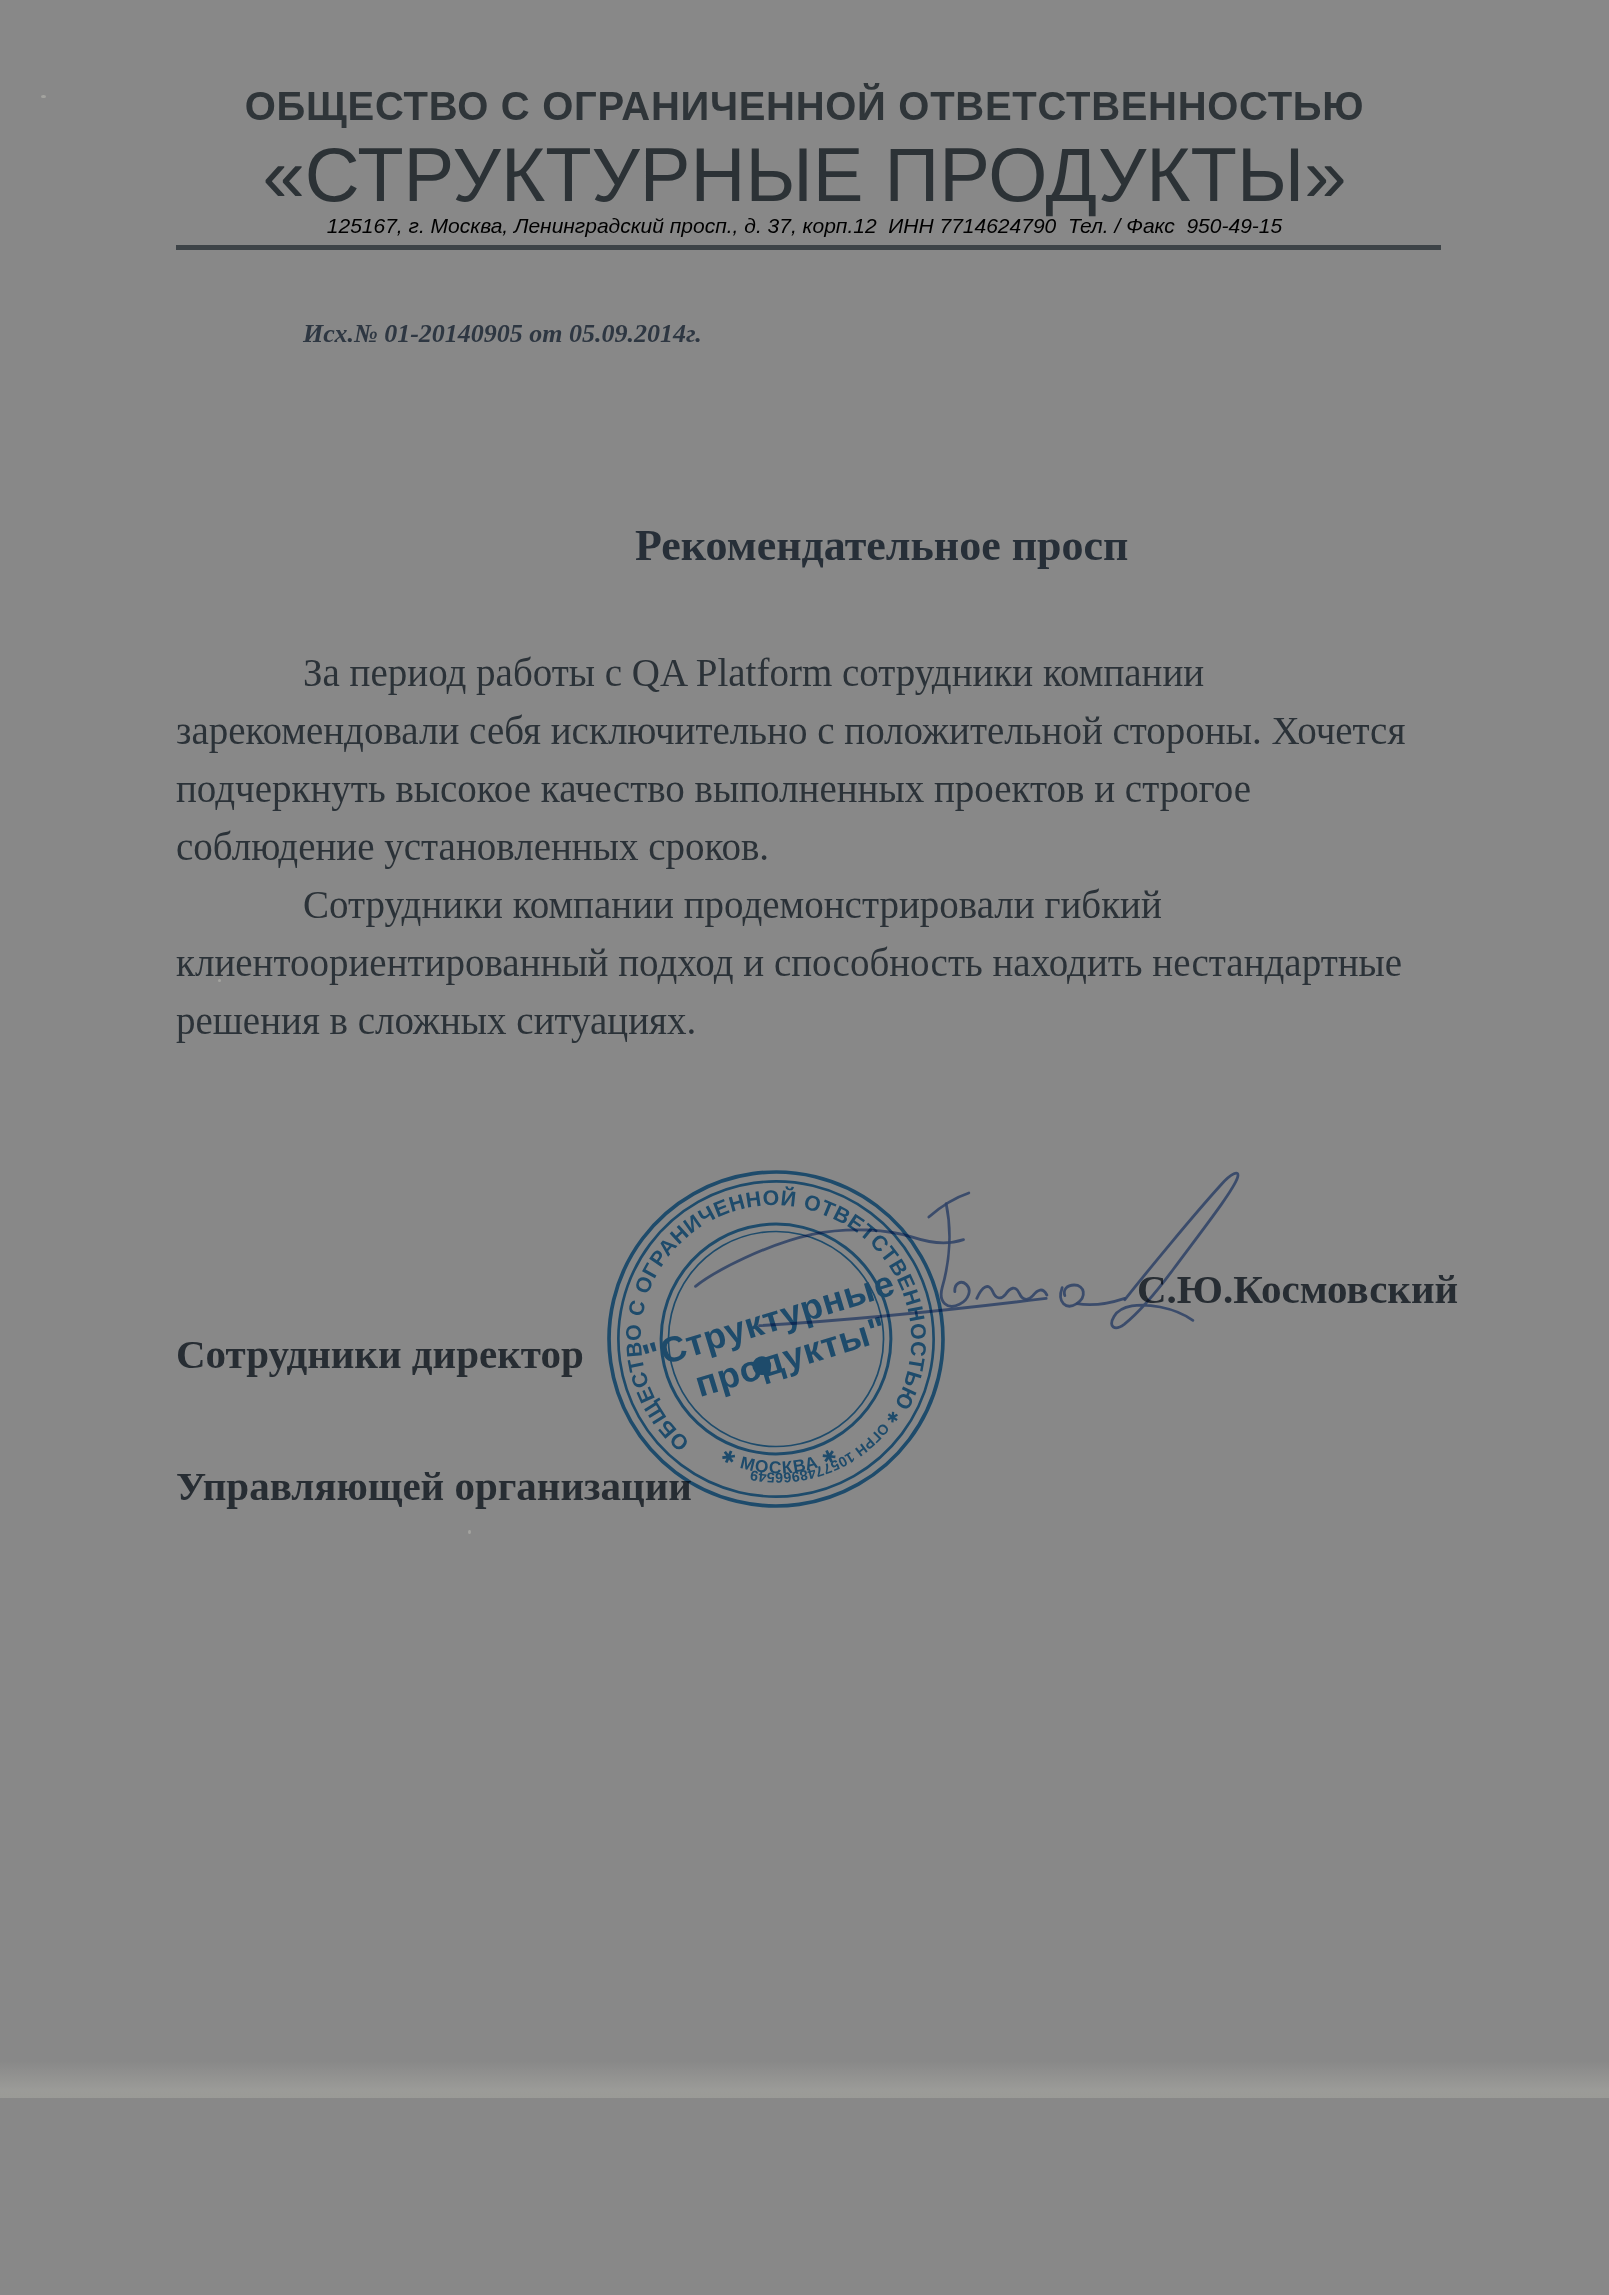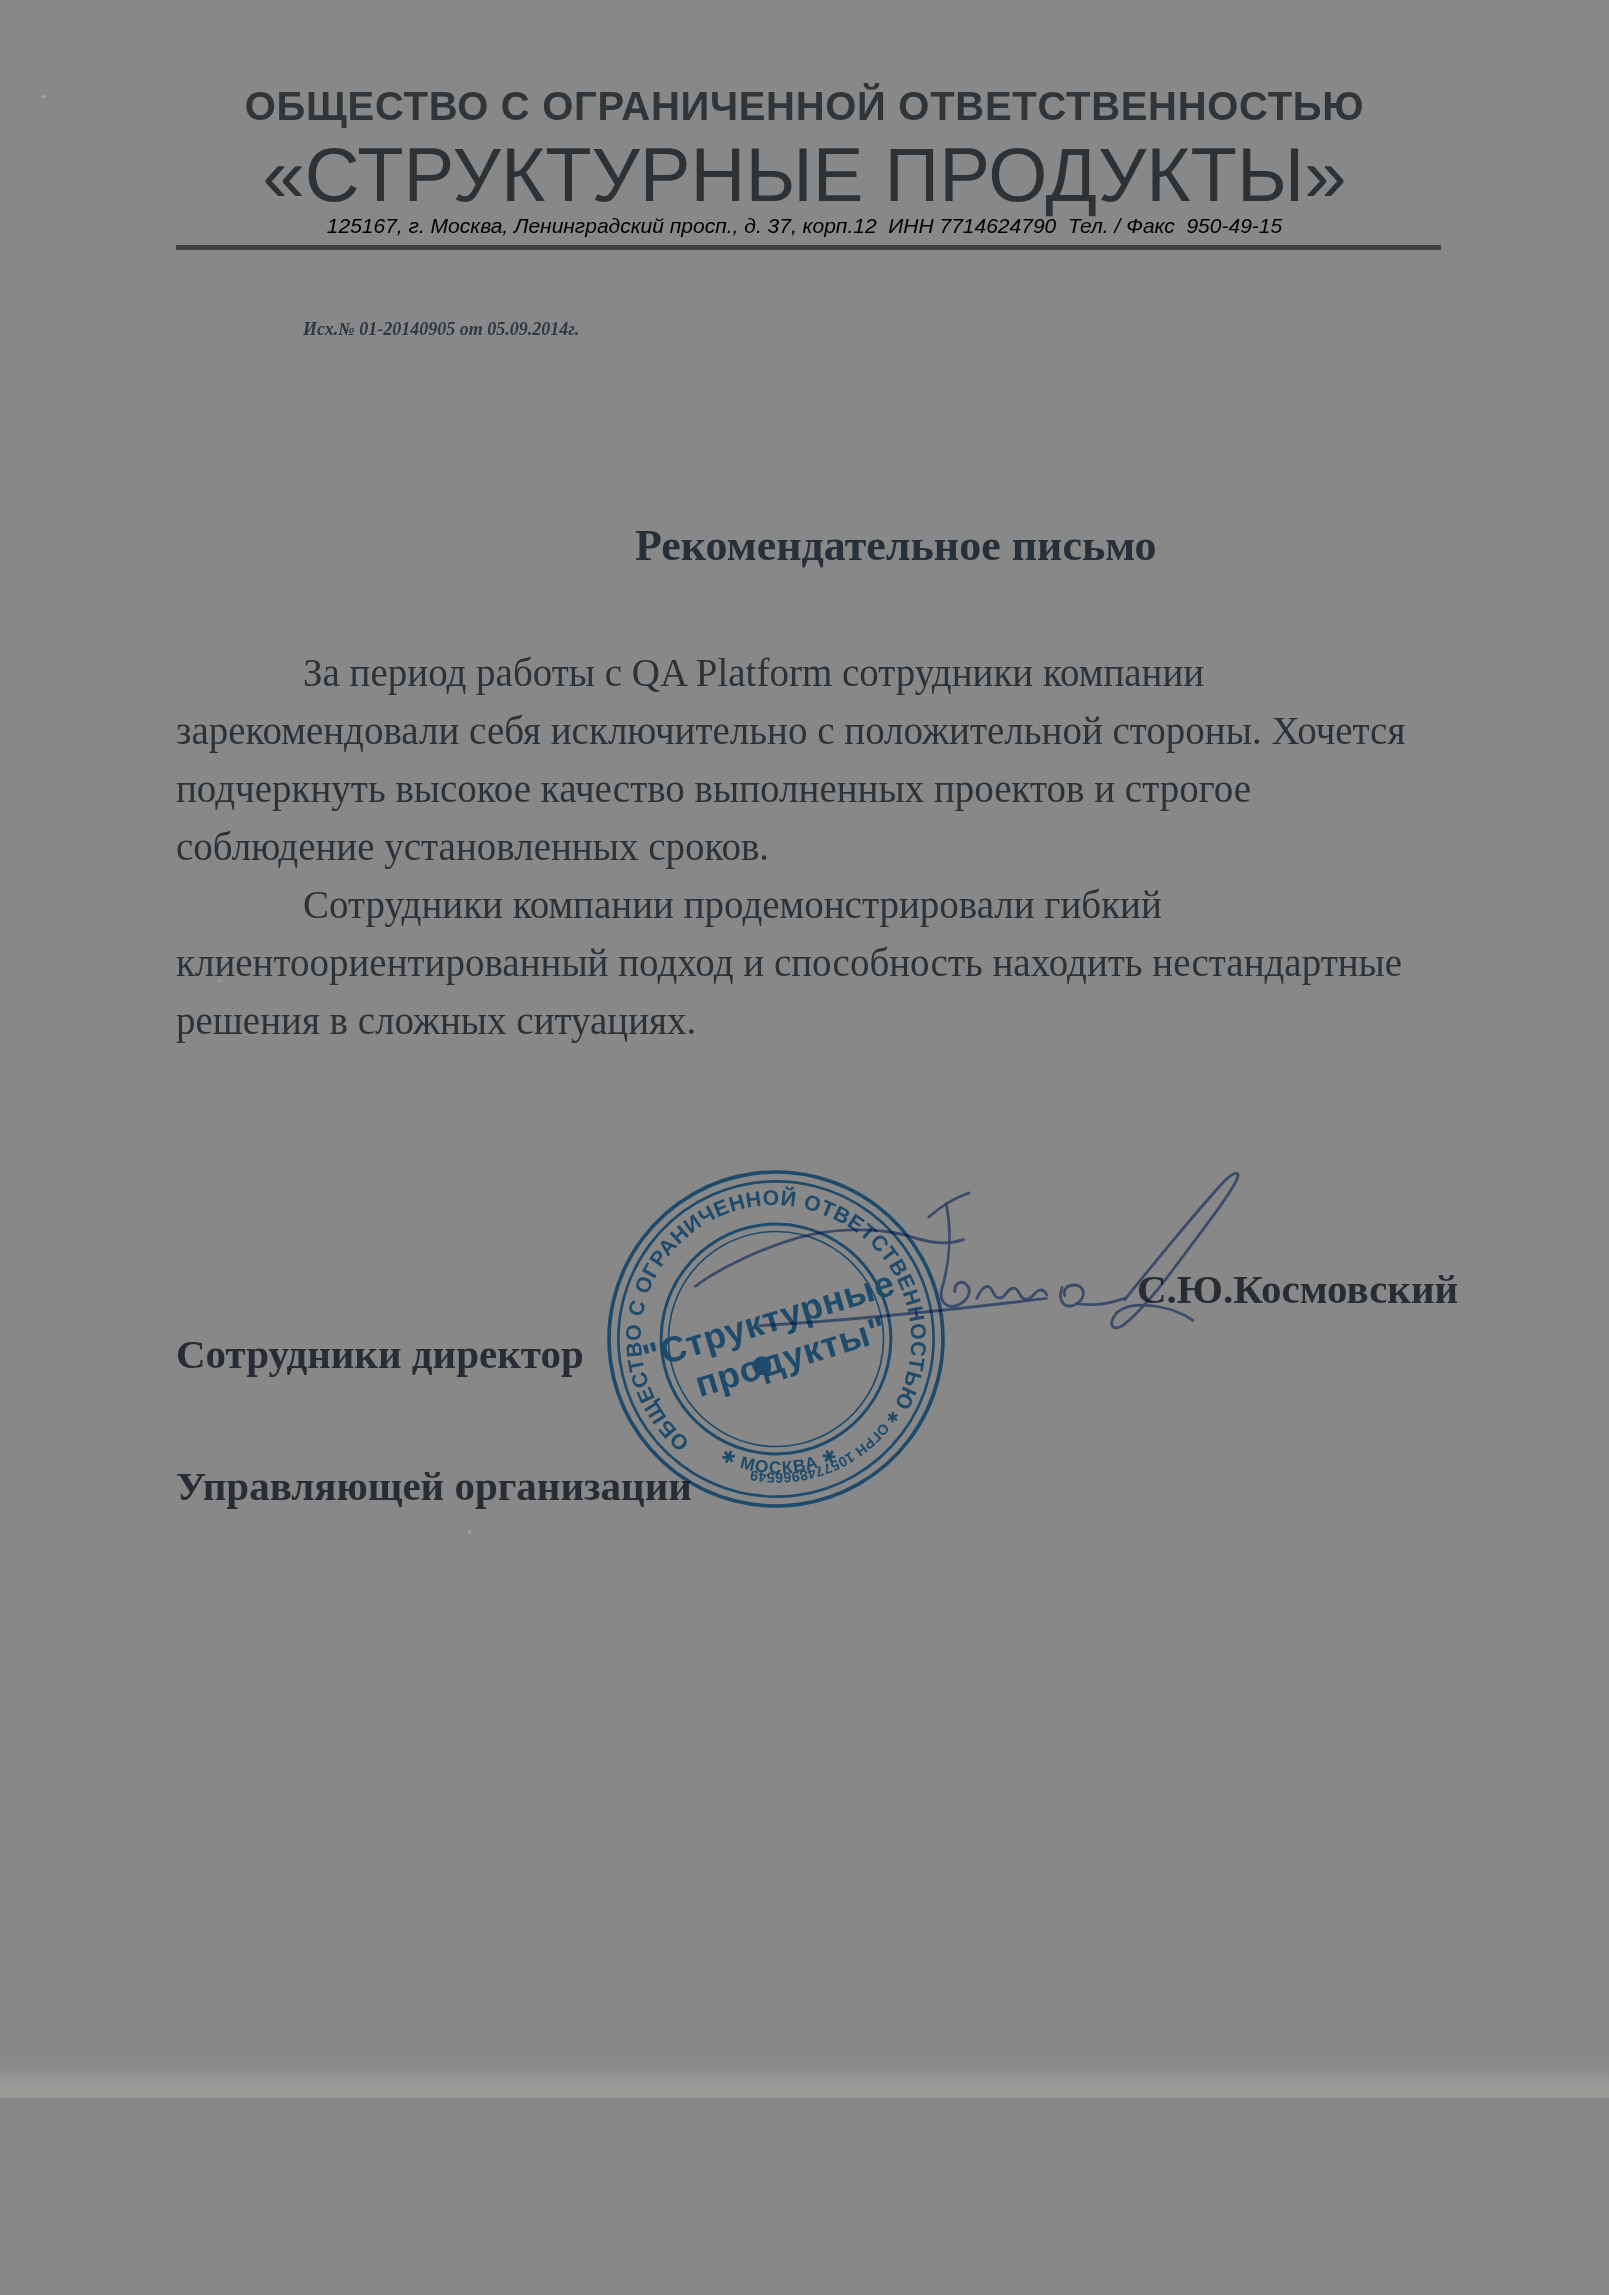--- a/index.html
+++ b/index.html
@@ -46,21 +46,21 @@
     color:#000000;white-space:pre;
   }
   .lh-rule{
     position:absolute;left:176px;top:245px;width:1265px;height:4.7px;
     background:var(--rule-color,#3d4347);border:0;margin:0;
   }
 
   
   .ref-line{
     position:absolute;left:303px;top:319px;
-    font-weight:bold;font-style:italic;font-size:18px;
+    font-weight:bold;font-style:italic;font-size:26px;
     color:#2e3742;white-space:pre;
   }
 
   
   .title{
     position:absolute;left:635px;top:520px;
     font-weight:bold;font-size:44px;color:#272f38;
     white-space:pre;
   }
   .body-text{
@@ -96,21 +96,21 @@
 
 <div class="page">
 
   <div class="lh-line1">ОБЩЕСТВО С ОГРАНИЧЕННОЙ ОТВЕТСТВЕННОСТЬЮ</div>
   <div class="lh-line2">«СТРУКТУРНЫЕ ПРОДУКТЫ»</div>
   <div class="lh-address">125167, г. Москва, Ленинградский просп., д. 37, корп.12  ИНН 7714624790  Тел. / Факс  950-49-15</div>
   <div class="lh-rule"></div>
 
   <div class="ref-line">Исх.№ 01-20140905 от 05.09.2014г.</div>
 
-  <div class="title">Рекомендательное письмо</div>
+  <div class="title">Рекомендательное просп</div>
 
   <div class="body-text">
     <p>За период работы с QA Platform сотрудники компании зарекомендовали себя исключительно с положительной стороны. Хочется подчеркнуть высокое качество выполненных проектов и строгое соблюдение установленных сроков.</p>
     <p>Сотрудники компании продемонстрировали гибкий клиентоориентированный подход и способность находить нестандартные решения в сложных ситуациях.</p>
   </div>
 
   <div class="sig-role">
     <div>Сотрудники директор</div>
     <div>Управляющей организации</div>
   </div>

